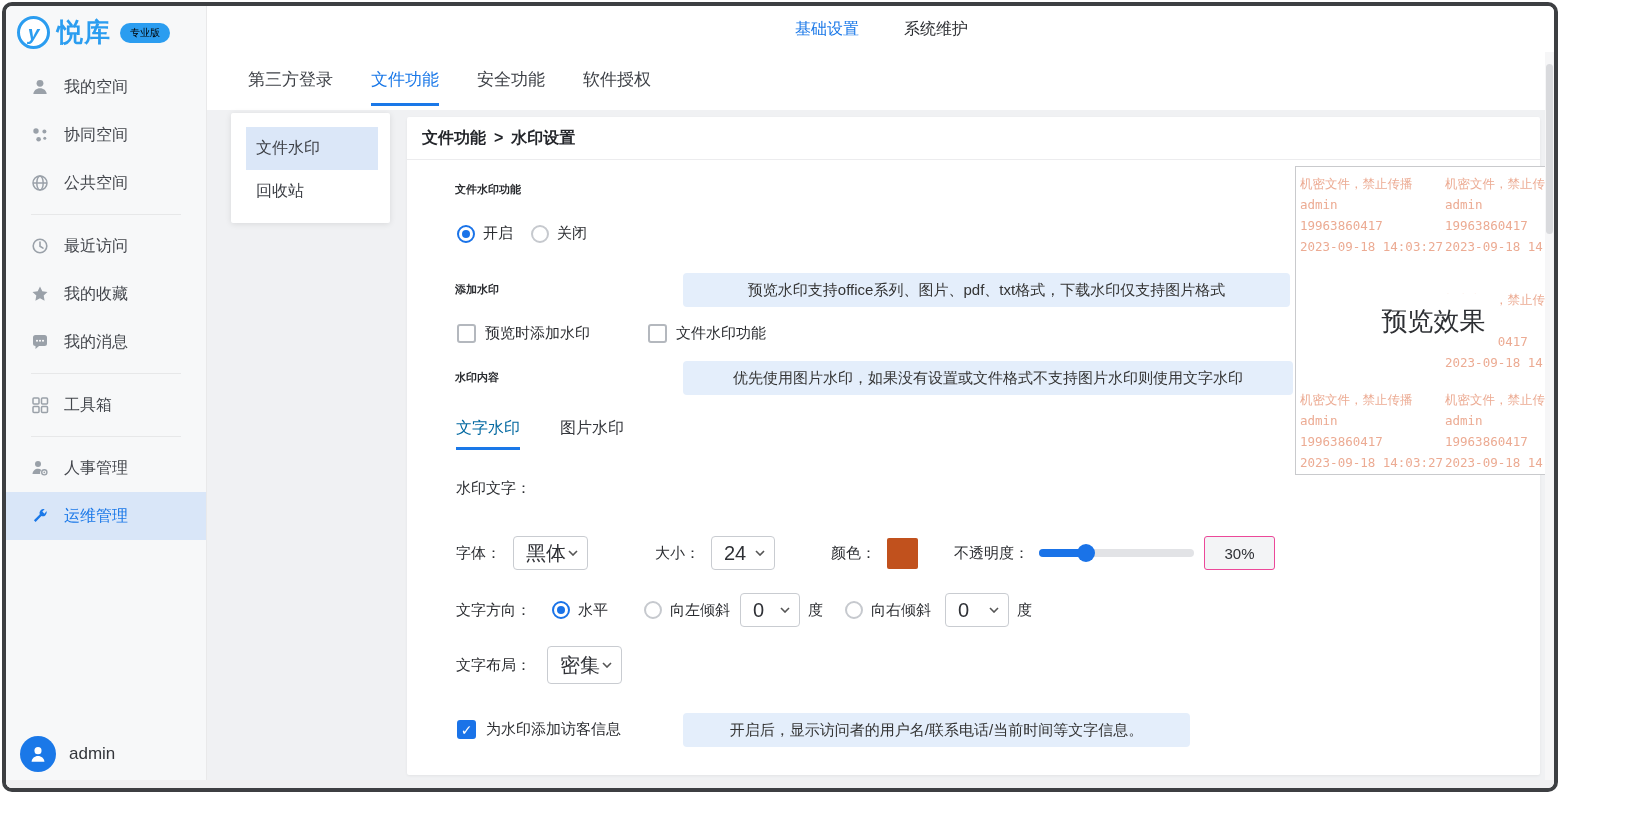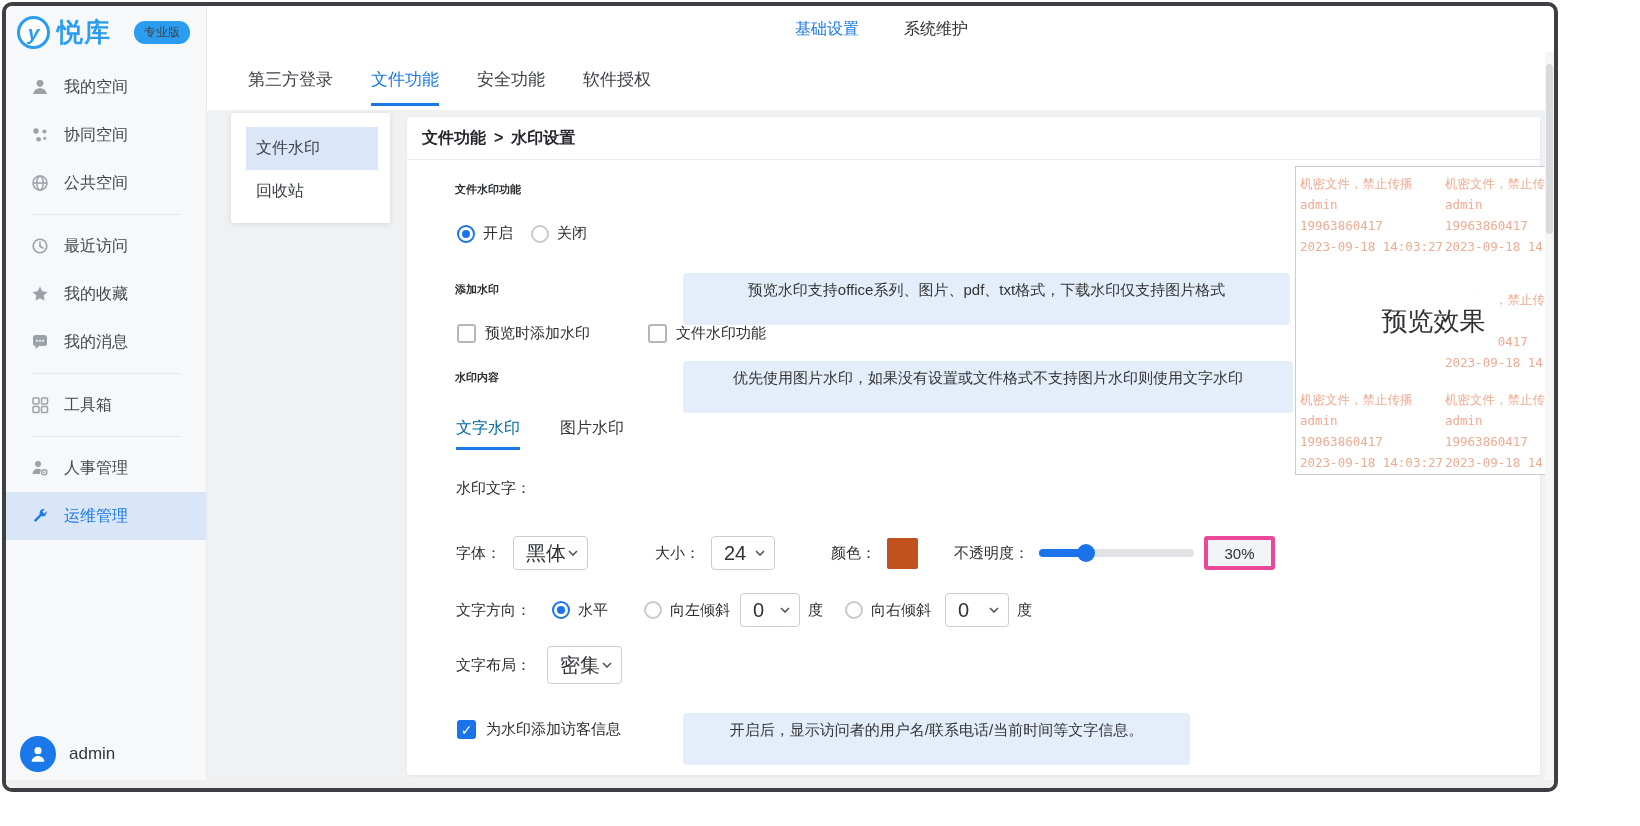--- a/index.html
+++ b/index.html
@@ -10,22 +10,22 @@
             border:4px solid #3d3f42; border-radius:10px; background:#fff; overflow:hidden; }
 
   
   .sidebar { position:absolute; left:0; top:0; width:201px; height:100%;
              background:#f7f8f9; border-right:1px solid #e9e9ea; z-index:3; }
   .logo-row { display:flex; align-items:center; gap:7px; padding:9px 0 0 11px; }
   .logo-circle { width:33px; height:33px; border:3px solid #2b9df0; border-radius:50%;
                  color:#2b9df0; font-size:21px; font-weight:bold; display:flex;
                  align-items:center; justify-content:center; font-style:italic; background:#fff; }
   .logo-text { color:#2b9df0; font-size:26px; font-weight:bold; letter-spacing:1px; }
-  .logo-badge { background:#2b9df0; color:#404040; font-size:12px; padding:3px 10px;
-                border-radius:11px; margin-left:16px; }
+  .logo-badge { background:#2b9df0; color:#000000; font-size:10px; padding:3px 10px;
+                border-radius:11px; margin-left:2px; }
   .side-nav { margin-top:13px; }
   .side-item { height:48px; display:flex; align-items:center; gap:15px;
                padding-left:25px; font-size:16px; color:#43464c; cursor:pointer; }
   .side-item svg { flex:0 0 auto; }
   .side-item.active { background:#d9e6f8; color:#1a78e8; }
   .side-divider { height:1px; background:#e7e8e9; margin:7px 25px 7px 25px; }
   .user-row { position:absolute; left:14px; bottom:16px; display:flex; align-items:center; gap:13px; cursor:pointer; }
   .avatar { width:36px; height:36px; border-radius:50%; background:#1a78e8;
             display:flex; align-items:center; justify-content:center; }
   .user-name { font-size:17px; color:#33363b; }
@@ -53,41 +53,41 @@
 
   .main-card { position:absolute; left:200px; top:7px; width:1133px; bottom:5px; background:#fff;
                border-radius:2px; box-shadow:0 1px 3px rgba(0,0,0,.06); }
   .breadcrumb { height:43px; display:flex; align-items:center; gap:8px; padding-left:15px;
                 font-size:16px; font-weight:bold; color:#23252a; border-bottom:1px solid #ececee; }
   .form { position:absolute; left:0; top:43px; right:0; bottom:0; }
 
   .abs { position:absolute; }
   .blabel { font-weight:bold; font-size:11px; color:#2b2d31; white-space:nowrap; }
   .label { font-size:15px; color:#2b2d31; white-space:nowrap; }
-  .hint { position:absolute; background:#e4eefb; border-radius:4px; height:52px; line-height:34px;
+  .hint { position:absolute; background:#e4eefb; border-radius:4px; height:34px; line-height:34px;
           text-align:center; font-size:15px; color:#333; white-space:nowrap; }
 
   .radio { width:18px; height:18px; border-radius:50%; border:2px solid #c6c9ce; background:#fff; display:inline-block; position:relative; cursor:pointer; }
   .radio.checked { border-color:#1a73e8; }
   .radio.checked::after { content:""; position:absolute; inset:3px; border-radius:50%; background:#1a73e8; }
   .cb { width:19px; height:19px; border:2px solid #b4b8be; border-radius:3px; background:#fff; display:inline-flex; cursor:pointer; }
   .cb.checked { background:#1a73e8; border-color:#1a73e8; color:#fff; align-items:center; justify-content:center; font-size:14px; }
   .cb.checked::after { content:"✓"; font-weight:bold; }
 
   .select { height:34px; border:1px solid #c9ccd1; border-radius:4px; background:#fff;
             display:inline-flex; align-items:center; justify-content:space-between;
             padding:0 9px 0 12px; font-size:20px; color:#2f3136; cursor:pointer; }
   .text-input { height:34px; border:1px solid #c9ccd1; border-radius:4px; font-size:15px;
                 color:#2f3136; padding:0 11px; outline:none; font-family:inherit; }
   .swatch { width:31px; height:31px; border-radius:2px; cursor:pointer; }
   .slider { position:relative; width:155px; height:18px; cursor:pointer; }
   .slider .track { position:absolute; top:5px; left:0; right:0; height:8px; border-radius:4px; background:#e2e3e6; }
   .slider .fill  { position:absolute; top:5px; left:0; height:8px; border-radius:4px; background:#1a73e8; }
   .slider .thumb { position:absolute; top:0; width:18px; height:18px; border-radius:50%; background:#1a73e8; transform:translateX(-50%); }
-  .opacity-box { width:71px; height:34px; background:#f3f4f6; border:4px solid #ec4899; border-radius:3px;
+  .opacity-box { width:71px; height:34px; background:#f3f4f6; border:1px solid #ec4899; border-radius:3px;
                  display:inline-flex; align-items:center; justify-content:center; font-size:15px; color:#2f3136; }
 
   .ctab { font-size:16px; color:#35373c; cursor:pointer; }
   .ctab.active { color:#0369a1; }
   .ctab-underline { position:absolute; height:3px; background:#1a78e8; }
 
   
   .preview-box { position:absolute; left:888px; top:49px; width:277px; height:309px;
                  background:#fff; border:1px solid #c9cacd; overflow:hidden; z-index:5; }
   .tile { position:absolute; color:#ecab93; font-family:"DejaVu Sans Mono","Liberation Mono",monospace;

